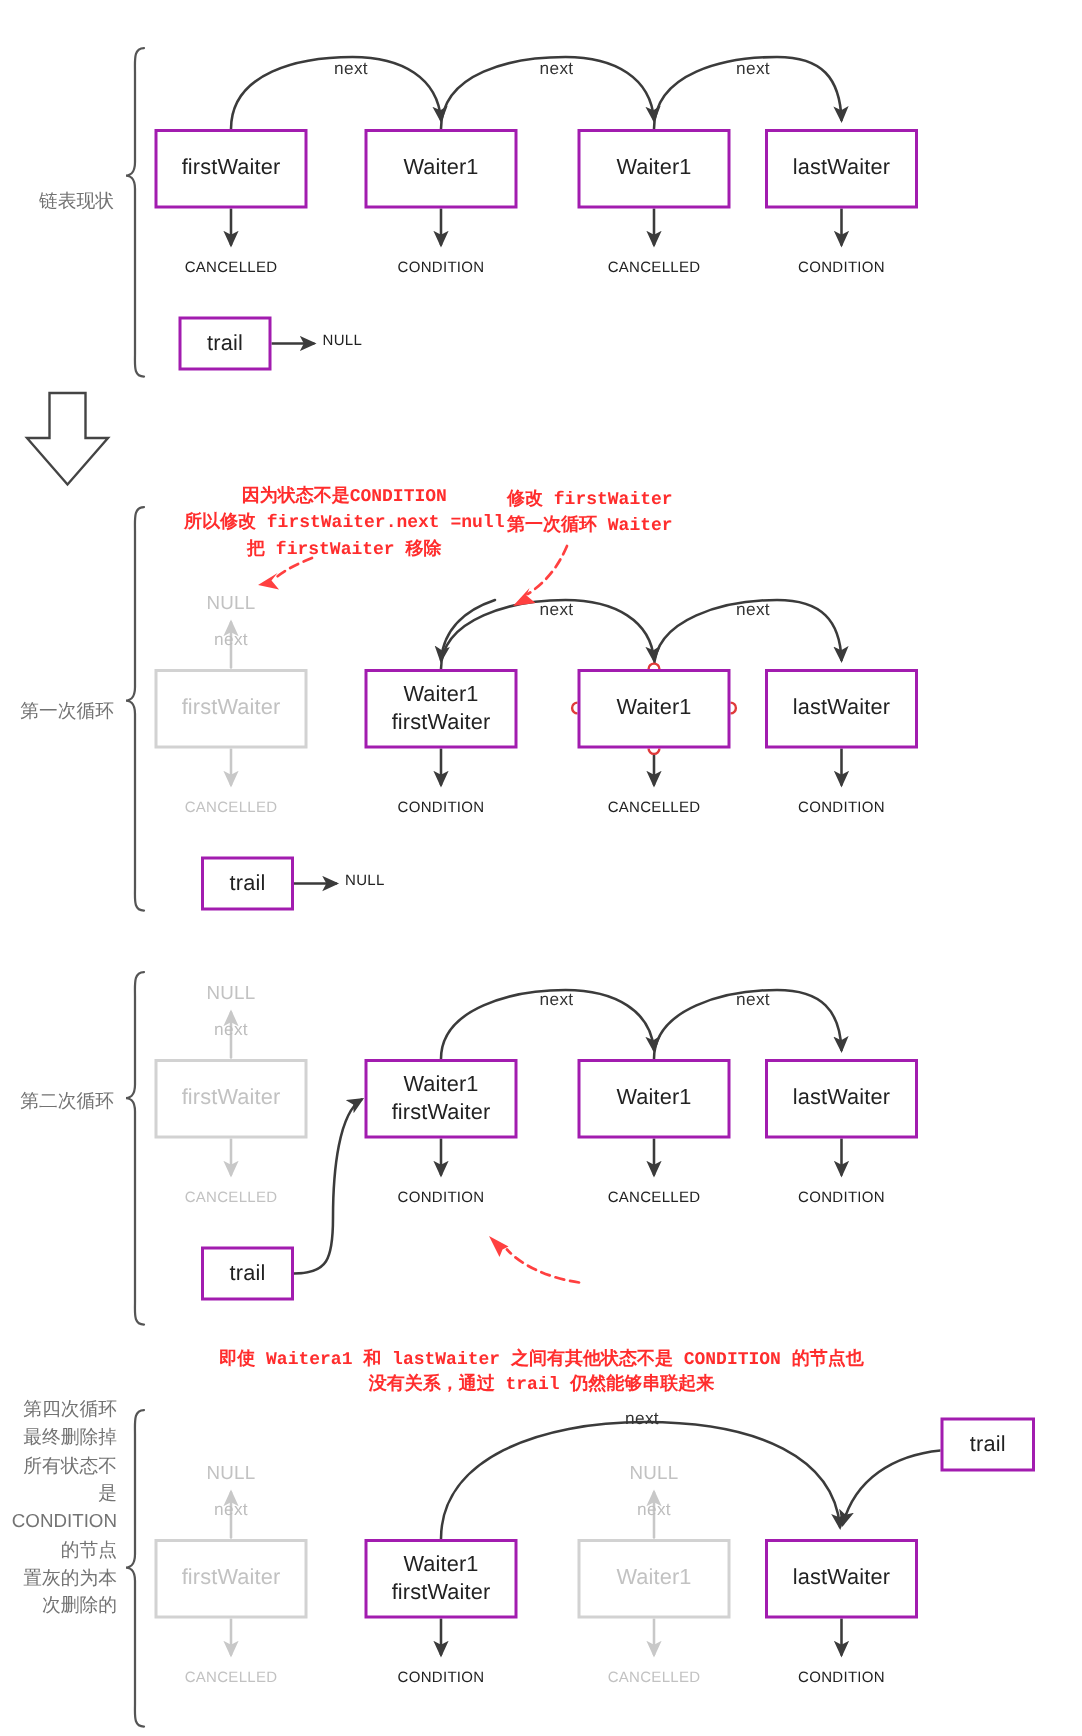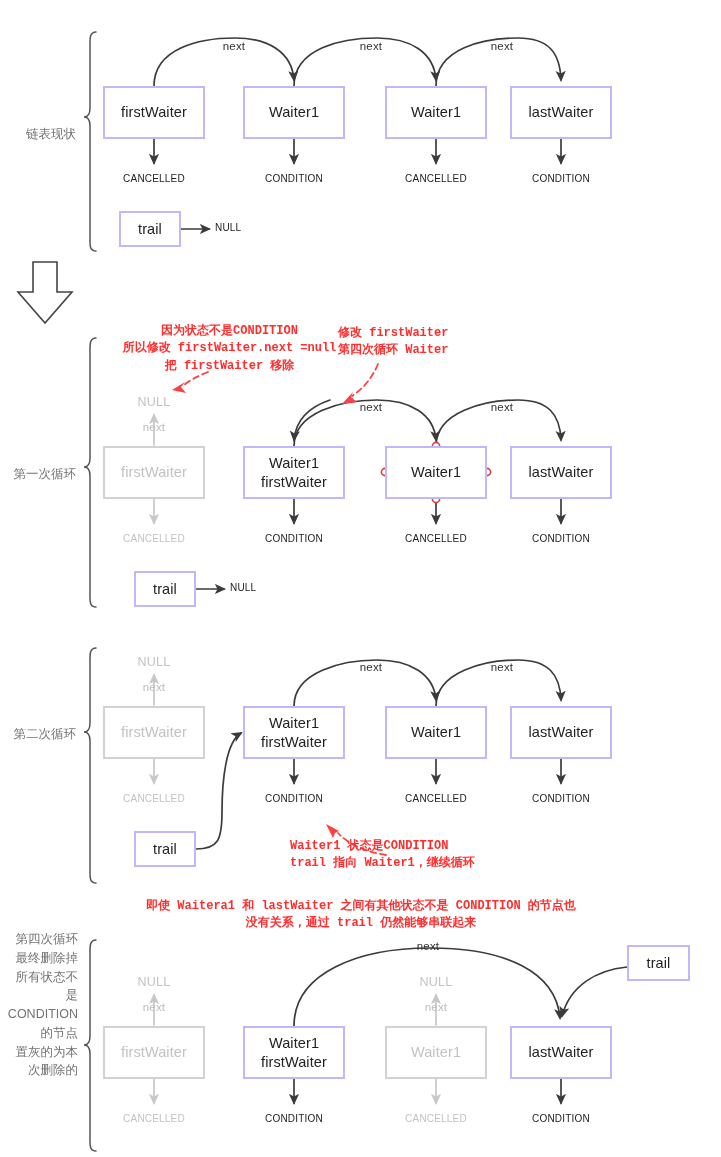--- a/index.html
+++ b/index.html
@@ -18,21 +18,21 @@
     position:absolute;
     left:0; top:0;
     width:721px;
     height:1157px;
     pointer-events:none;
   }
   
   .node{
     position:absolute;
     box-sizing:border-box;
-    border:2px solid #c4b5fd;
+    border:2px solid #a21caf;
     background:#fff;
     display:flex;
     flex-direction:column;
     align-items:center;
     justify-content:center;
     color:#222;
     font-size:14.5px;
     line-height:1.25;
     letter-spacing:.1px;
   }
@@ -215,21 +215,21 @@
   </div>
   <div class="lbl" style="left:215px; top:222px;">NULL</div>
 
 
   <div class="side" style="left:4px; top:465px; width:72px;">第一次循环</div>
 
   <div class="note" style="left:122px; top:323px; width:215px; text-align:center;">因为状态不是CONDITION
 所以修改 firstWaiter.next =null
 把 firstWaiter 移除</div>
   <div class="note" style="left:338px; top:325px; width:160px;">修改 firstWaiter
-第四次循环 Waiter</div>
+第一次循环 Waiter</div>
 
   <div class="lbl dim nullv center" style="left:154px; top:395px;">NULL</div>
   <div class="lbl dim edge center" style="left:154px; top:421px;">next</div>
 
   <div class="node dim" style="left:103px; top:446px; width:102px; height:53px;">
     <span>firstWaiter</span>
   </div>
   <div class="node" style="left:243px; top:446px; width:102px; height:53px;">
     <span>Waiter1</span>
     <span class="l2">firstWaiter</span>
@@ -278,22 +278,20 @@
 
   <div class="lbl dim center" style="left:154px; top:793px;">CANCELLED</div>
   <div class="lbl center" style="left:294px; top:793px;">CONDITION</div>
   <div class="lbl center" style="left:436px; top:793px;">CANCELLED</div>
   <div class="lbl center" style="left:561px; top:793px;">CONDITION</div>
 
   <div class="node" style="left:134px; top:831px; width:62px; height:36px;">
     <span>trail</span>
   </div>
 
-  <div class="note" style="left:290px; top:838px; width:230px;">Waiter1 状态是CONDITION
-trail 指向 Waiter1，继续循环</div>
 
   <div class="note ctr" style="left:120px; top:898px; width:482px;">即使 Waitera1 和 lastWaiter 之间有其他状态不是 CONDITION 的节点也
 没有关系，通过 trail 仍然能够串联起来</div>
 
   <div class="side" style="left:0px; top:930px; width:78px;">第四次循环
 最终删除掉
 所有状态不
 是
 CONDITION
 的节点

